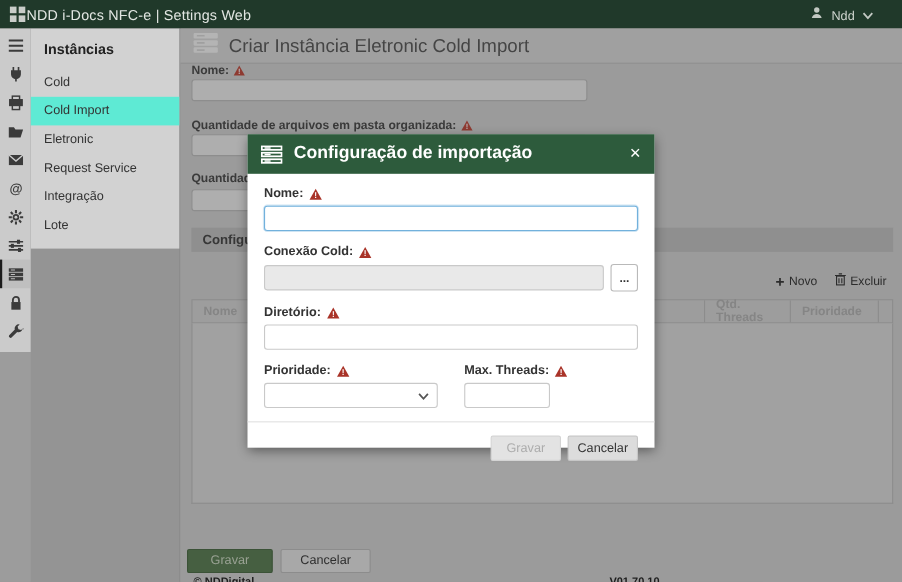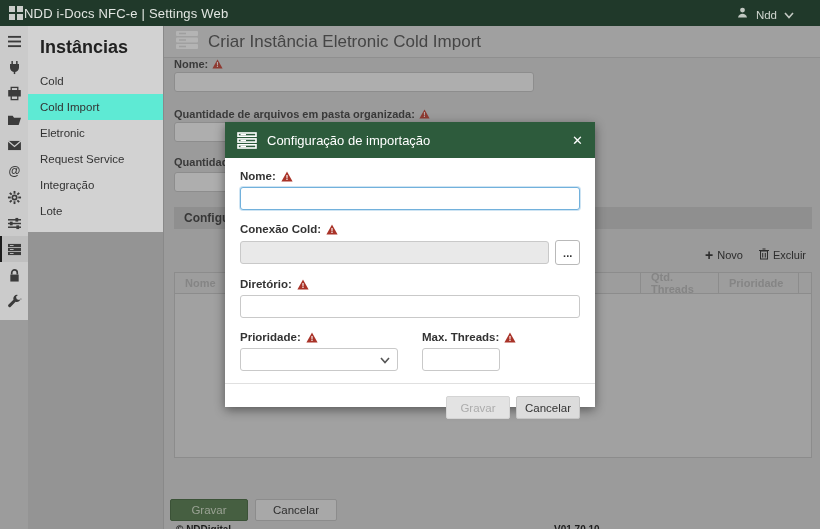--- a/index.html
+++ b/index.html
@@ -18,21 +18,21 @@
   .rail { position:absolute; left:0; top:26px; width:28px; height:503px; background:#9c9c9c; }
   .rail-top { background:#cbcbcb; padding:2px 0 6px 0; }
   .rail-item { width:28px; height:26px; display:flex; align-items:center; justify-content:center; color:#3b3b3b; cursor:pointer; position:relative; }
   .rail-item.selected { background:#bfbfbf; }
   .rail-item.selected::before { content:""; position:absolute; left:0; top:0; bottom:0; width:2px; background:#1c1c1c; }
   .rail-item svg { display:block; }
 
   
   .menu { position:absolute; left:28px; top:26px; width:136px; height:503px; background:#949494; border-right:1px solid #898989; }
   .menu-top { background:#d2d2d2; padding-bottom:8px; }
-  .menu-title { font-size:18px; font-weight:bold; color:#222; padding:11px 0 10px 12px; }
+  .menu-title { font-size:13px; font-weight:bold; color:#222; padding:11px 0 10px 12px; }
   .menu-item { font-size:11.5px; color:#333; padding:7px 0 7px 12px; cursor:pointer; }
   .menu-item.selected { background:#5eead4; }
 
   
   .content { position:absolute; left:164px; top:26px; width:656px; height:503px; background:#9b9b9b; }
   .content-header { height:32px; background:#a0a0a0; border-bottom:1px solid #8f8f8f; display:flex; align-items:center; }
   .page-icon { margin-left:10px; color:#b7b7b7; }
   .page-title { margin-left:8px; font-size:17px; color:#454545; }
 
   .f-label { position:absolute; font-size:11px; font-weight:bold; color:#3a3a3a; display:flex; align-items:center; gap:4px; white-space:nowrap; }
@@ -57,21 +57,21 @@
   .btn-gravar-main { position:absolute; left:6px; top:473px; width:78px; height:22px; background:#465f41; border:1px solid #3b5237; color:#9aa294; }
   .btn-cancelar-main { position:absolute; left:91px; top:473px; width:82px; height:22px; background:#a8a8a8; border:1px solid #8c8c8c; color:#2e2e2e; }
 
   .footer-left { position:absolute; left:12px; top:498px; font-size:10px; font-weight:bold; color:#1d1d1d; }
   .footer-right { position:absolute; left:390px; top:498px; font-size:10px; font-weight:bold; color:#1d1d1d; }
 
   
   .modal { position:absolute; left:225px; top:122px; width:370px; height:285px; background:#ffffff; box-shadow:0 3px 10px rgba(0,0,0,.45); }
   .modal-header { height:36px; background:#2d5b3c; display:flex; align-items:center; color:#fff; }
   .modal-header .m-icon { margin-left:12px; display:flex; }
-  .modal-title { margin-left:10px; font-size:13px; font-weight:normal; }
+  .modal-title { margin-left:10px; font-size:16px; font-weight:bold; }
   .modal-close { margin-left:auto; margin-right:12px; font-size:13px; font-weight:bold; cursor:pointer; color:#fff; }
   .modal-body { padding:12px 15px 0 15px; }
   .m-label { font-size:11.5px; font-weight:bold; color:#333; display:flex; align-items:center; gap:5px; margin-bottom:5px; }
   .m-input { width:100%; height:23px; border:1px solid #c9c9c9; border-radius:3px; background:#fff; font-size:12px; padding:0 6px; outline:none; }
   .m-input.focused { border-color:#72b1dc; box-shadow:0 0 0 1px rgba(114,177,220,.35); }
   .m-input.disabled { background:#e9e9e9; }
   .m-row { display:flex; align-items:center; }
   .m-field { margin-bottom:13px; }
   .browse-btn { width:27px; height:25px; margin-left:6px; background:#fff; border:1px solid #b9b9b9; border-radius:3px; font-size:11px; font-weight:bold; color:#333; display:flex; align-items:center; justify-content:center; cursor:pointer; line-height:0; }
   .m-two-col { display:flex; gap:24px; }

